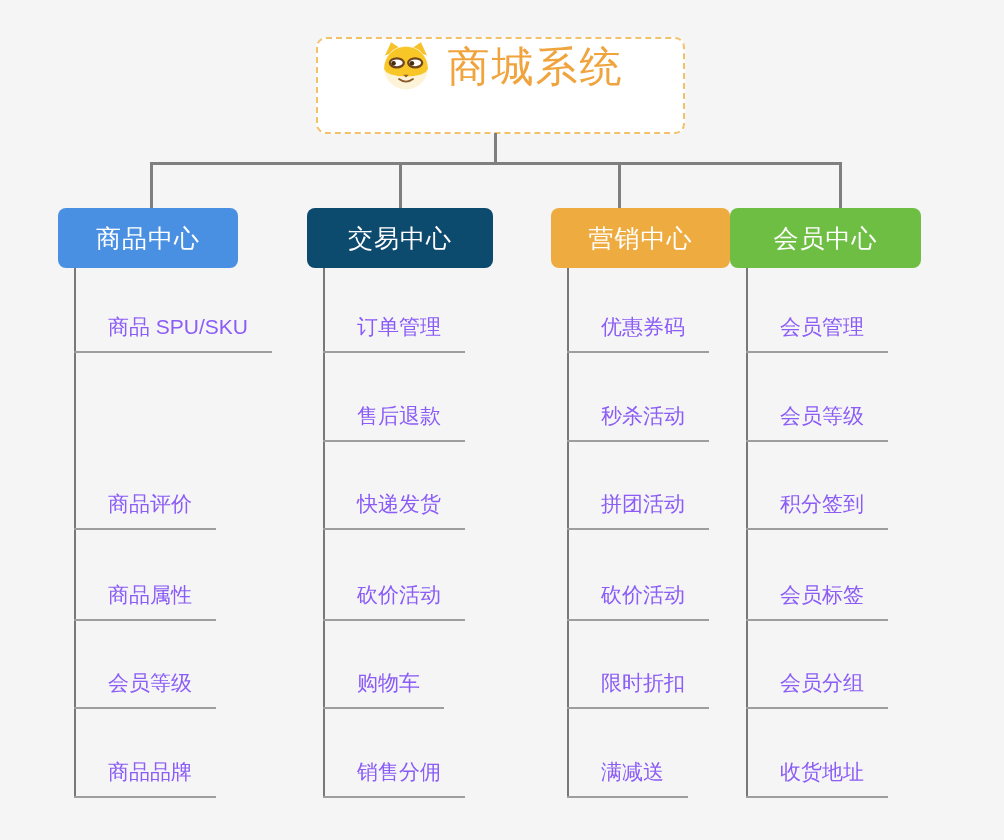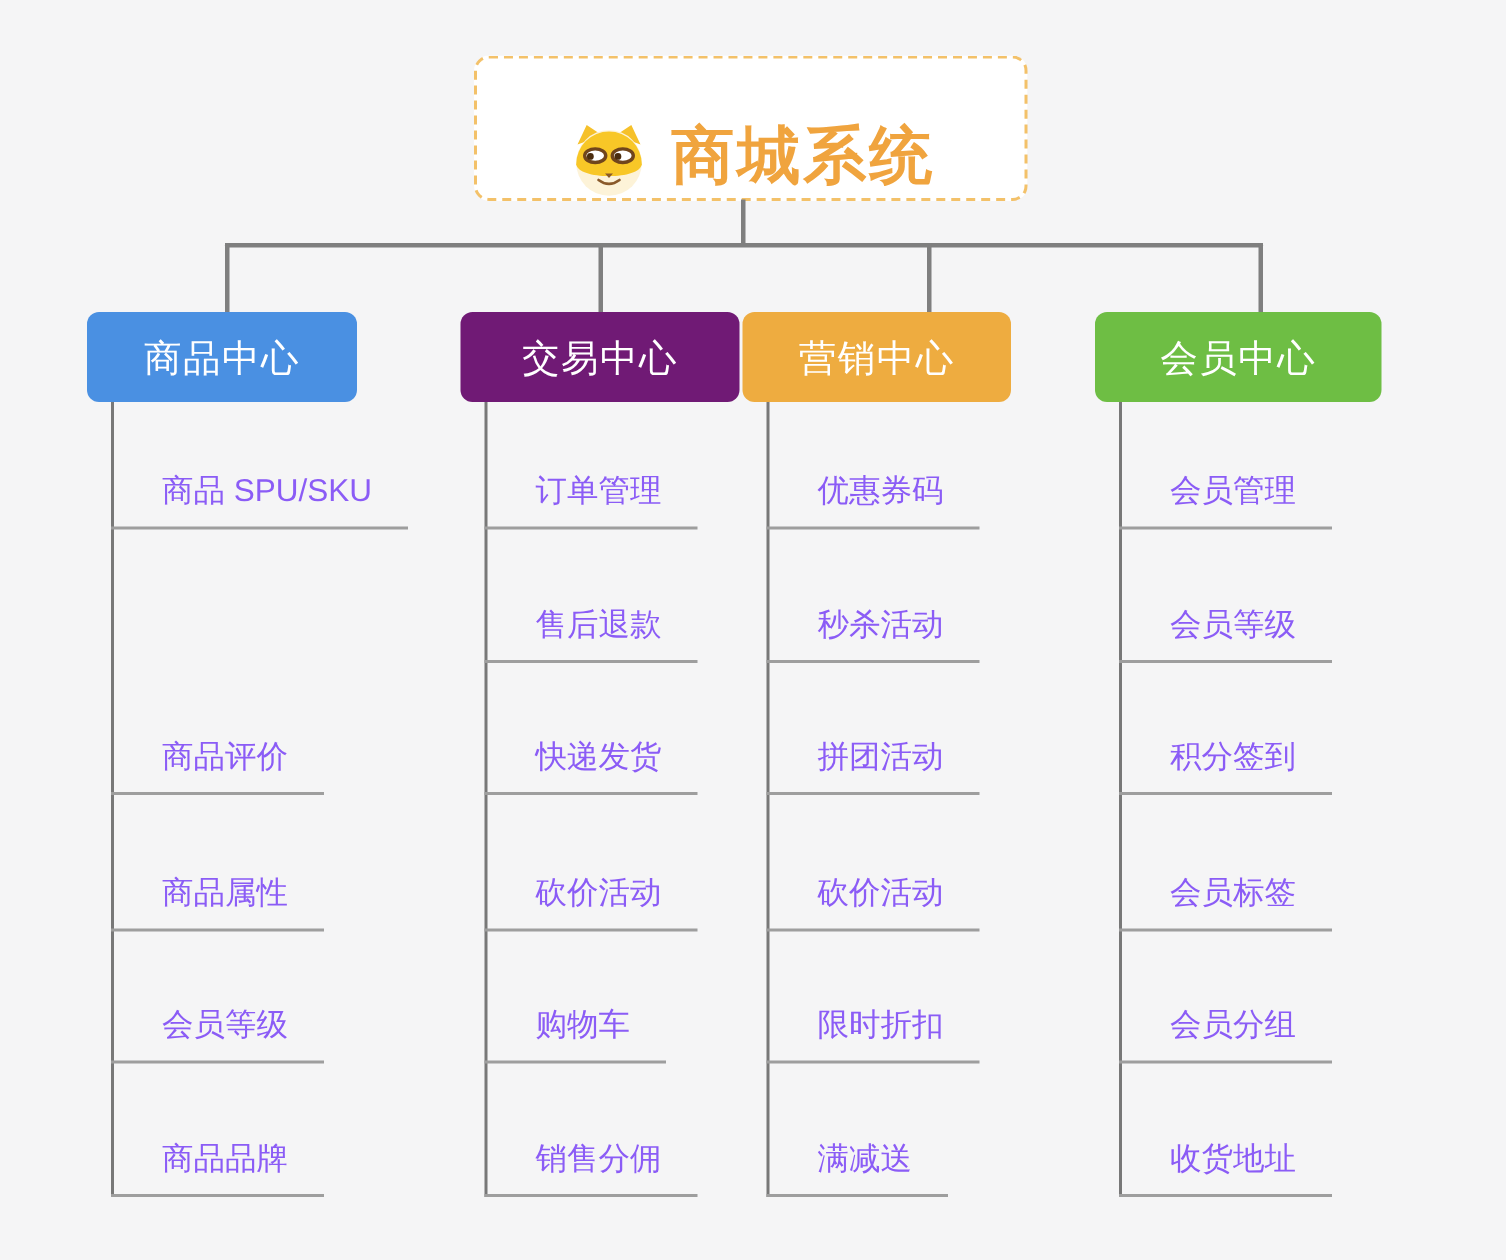--- a/index.html
+++ b/index.html
@@ -15,25 +15,24 @@
   
   .root-node {
     position: absolute;
     left: 316px; top: 37px;
     width: 369px; height: 97px;
     background: #ffffff;
     border: 2px dashed #f3c169;
     border-radius: 10px;
     box-sizing: border-box;
     display: flex;
-    align-items: flex-end;
+    align-items: flex-start;
     justify-content: center;
     gap: 14px;
     cursor: pointer;
-    font-weight: bold;
   }
   .root-title {
     font-size: 42px;
     color: #f0a43e;
     letter-spacing: 2px;
     white-space: nowrap;
   }
   .root-icon { width: 56px; height: 52px; flex: 0 0 auto; }
 
   
@@ -43,21 +42,21 @@
   .conn-drop  { top: 162px; width: 3px; height: 47px; }
   .conn-drop-1 { left: 150px; }
   .conn-drop-2 { left: 399px; }
   .conn-drop-3 { left: 618px; }
   .conn-drop-4 { left: 839px; }
 
   
   .branch { position: absolute; top: 208px; }
   .branch-1 { left: 58px;  width: 180px; }
   .branch-2 { left: 307px; width: 186px; }
-  .branch-3 { left: 495px; width: 179px; }
+  .branch-3 { left: 551px; width: 179px; }
   .branch-4 { left: 730px; width: 191px; }
 
   .branch-header {
     width: 100%; height: 60px;
     border-radius: 8px;
     display: flex; align-items: center; justify-content: center;
     color: #ffffff;
     font-size: 25px;
     letter-spacing: 1px;
     box-sizing: border-box;
@@ -121,21 +120,21 @@
     <div class="branch-header" style="background: rgb(74, 144, 226);">商品中心</div>
     <div class="branch-vline"></div>
     <div class="leaf leaf-row-1">商品 SPU/SKU</div>
     <div class="leaf leaf-row-3">商品评价</div>
     <div class="leaf leaf-row-4">商品属性</div>
     <div class="leaf leaf-row-5">会员等级</div>
     <div class="leaf leaf-row-6">商品品牌</div>
   </div>
 
   <div class="branch branch-2">
-    <div class="branch-header" style="background: #701a75;">交易中心</div>
+    <div class="branch-header" style="background: #0c4a6e;">交易中心</div>
     <div class="branch-vline"></div>
     <div class="leaf leaf-row-1">订单管理</div>
     <div class="leaf leaf-row-2">售后退款</div>
     <div class="leaf leaf-row-3">快递发货</div>
     <div class="leaf leaf-row-4">砍价活动</div>
     <div class="leaf leaf-row-5">购物车</div>
     <div class="leaf leaf-row-6">销售分佣</div>
   </div>
 
   <div class="branch branch-3">

